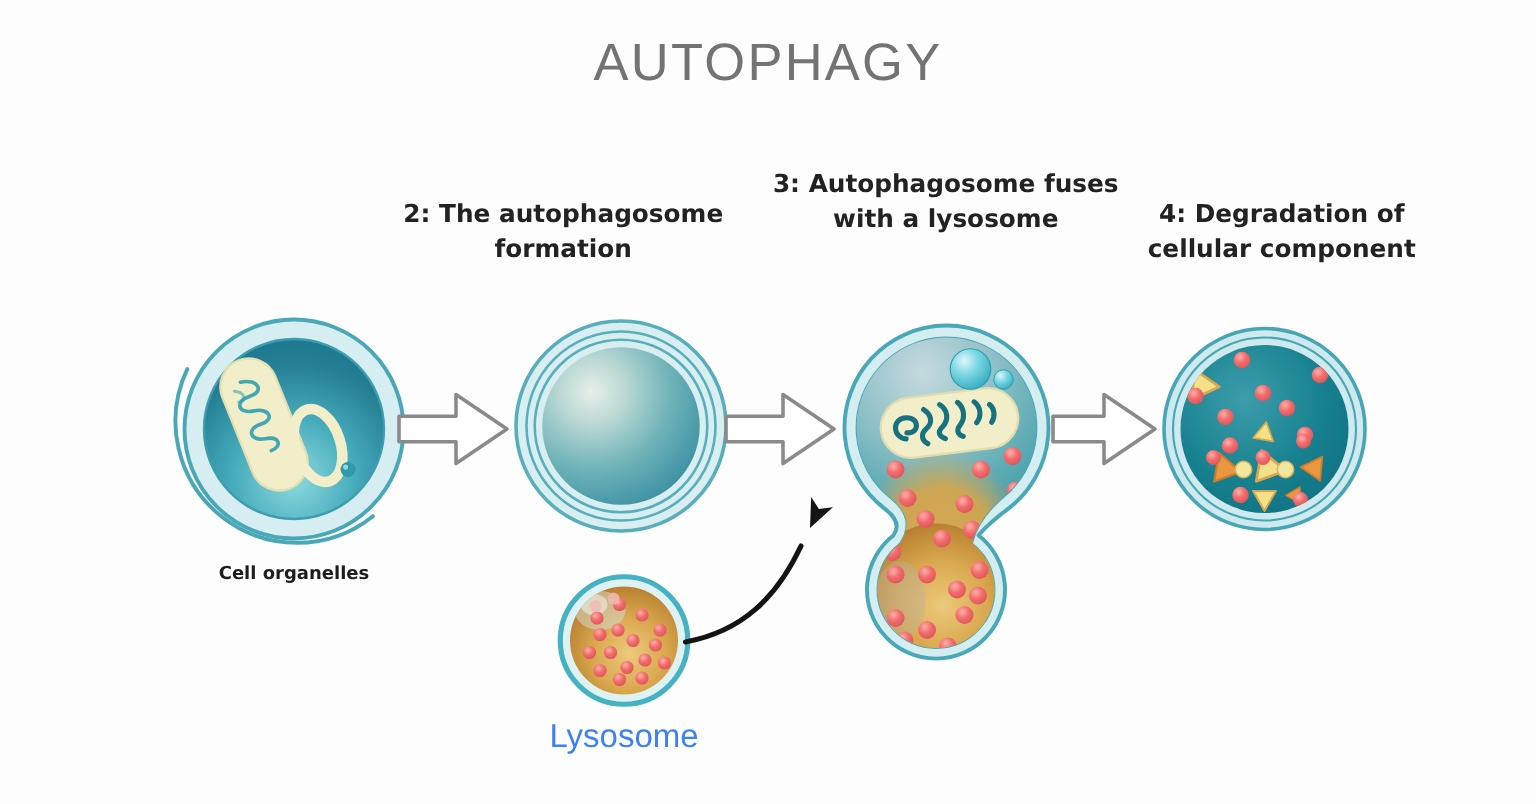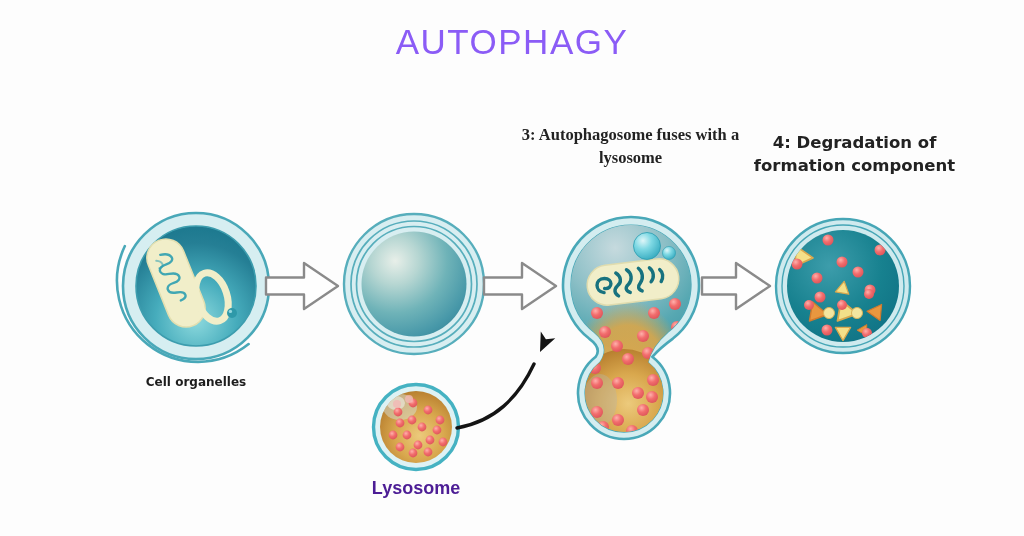--- a/index.html
+++ b/index.html
@@ -8,42 +8,42 @@
     width:1024px;height:536px;
     background:#fdfdfd;
     overflow:hidden;
     font-family:"Liberation Sans", sans-serif;
   }
   .diagram-svg{position:absolute;left:0;top:0;}
   .title{
     position:absolute;top:22px;left:0;right:0;
     margin:0;text-align:center;
     font-size:35px;font-weight:400;letter-spacing:1.5px;
-    color:#8b5cf6;
+    color:#737373;
     font-family:"Liberation Sans", sans-serif;
   }
   .step{
     position:absolute;text-align:center;
     font-weight:700;font-size:16.5px;line-height:1.42;
     color:#222;
     font-family:"DejaVu Sans","Liberation Sans",sans-serif;
   }
   .step1{left:58px;top:131px;width:215px;}
   .step2{left:268px;top:131px;width:215px;}
-  .step3{left:508px;top:123px;width:245px;font-family:Liberation Serif, serif;}
+  .step3{left:508px;top:111px;width:245px;}
   .step4{left:742px;top:131px;width:225px;}
   .caption-bold{
     position:absolute;text-align:center;
     font-weight:700;font-size:12px;color:#1d1d1d;
     font-family:"DejaVu Sans","Liberation Sans",sans-serif;
   }
   .caption-organelles{left:106px;top:375px;width:180px;}
   .caption-regular{
     position:absolute;text-align:center;
-    font-weight:700;font-size:18px;color:#4c1d95;
+    font-weight:400;font-size:22px;color:#3b82f6;
     font-family:"Liberation Sans", sans-serif;
   }
   .caption-lysosome{left:346px;top:478px;width:140px;}
 </style>
 </head>
 <body>
 
 <div class="canvas">
 
   <svg class="diagram-svg" width="1024" height="536" viewBox="0 0 1024 536">
@@ -266,18 +266,19 @@
     </g>
 
     <g>
       <path d="M457,428 C495,421 518,398 534,364" fill="none" stroke="#141414" stroke-width="3.4" stroke-linecap="round"></path>
       <path d="M0,0 L-19,8 L-14,0 L-19,-8 Z" transform="translate(540,352) rotate(115)" fill="#141414"></path>
     </g>
   </svg>
 
   <h1 class="title">AUTOPHAGY</h1>
 
+  <div class="step step2">2: The autophagosome formation</div>
   <div class="step step3">3: Autophagosome fuses with a lysosome</div>
-  <div class="step step4">4: Degradation of formation component</div>
+  <div class="step step4">4: Degradation of cellular component</div>
 
   <div class="caption-bold caption-organelles">Cell organelles</div>
   <div class="caption-regular caption-lysosome">Lysosome</div>
 </div>
 
 </body></html>

